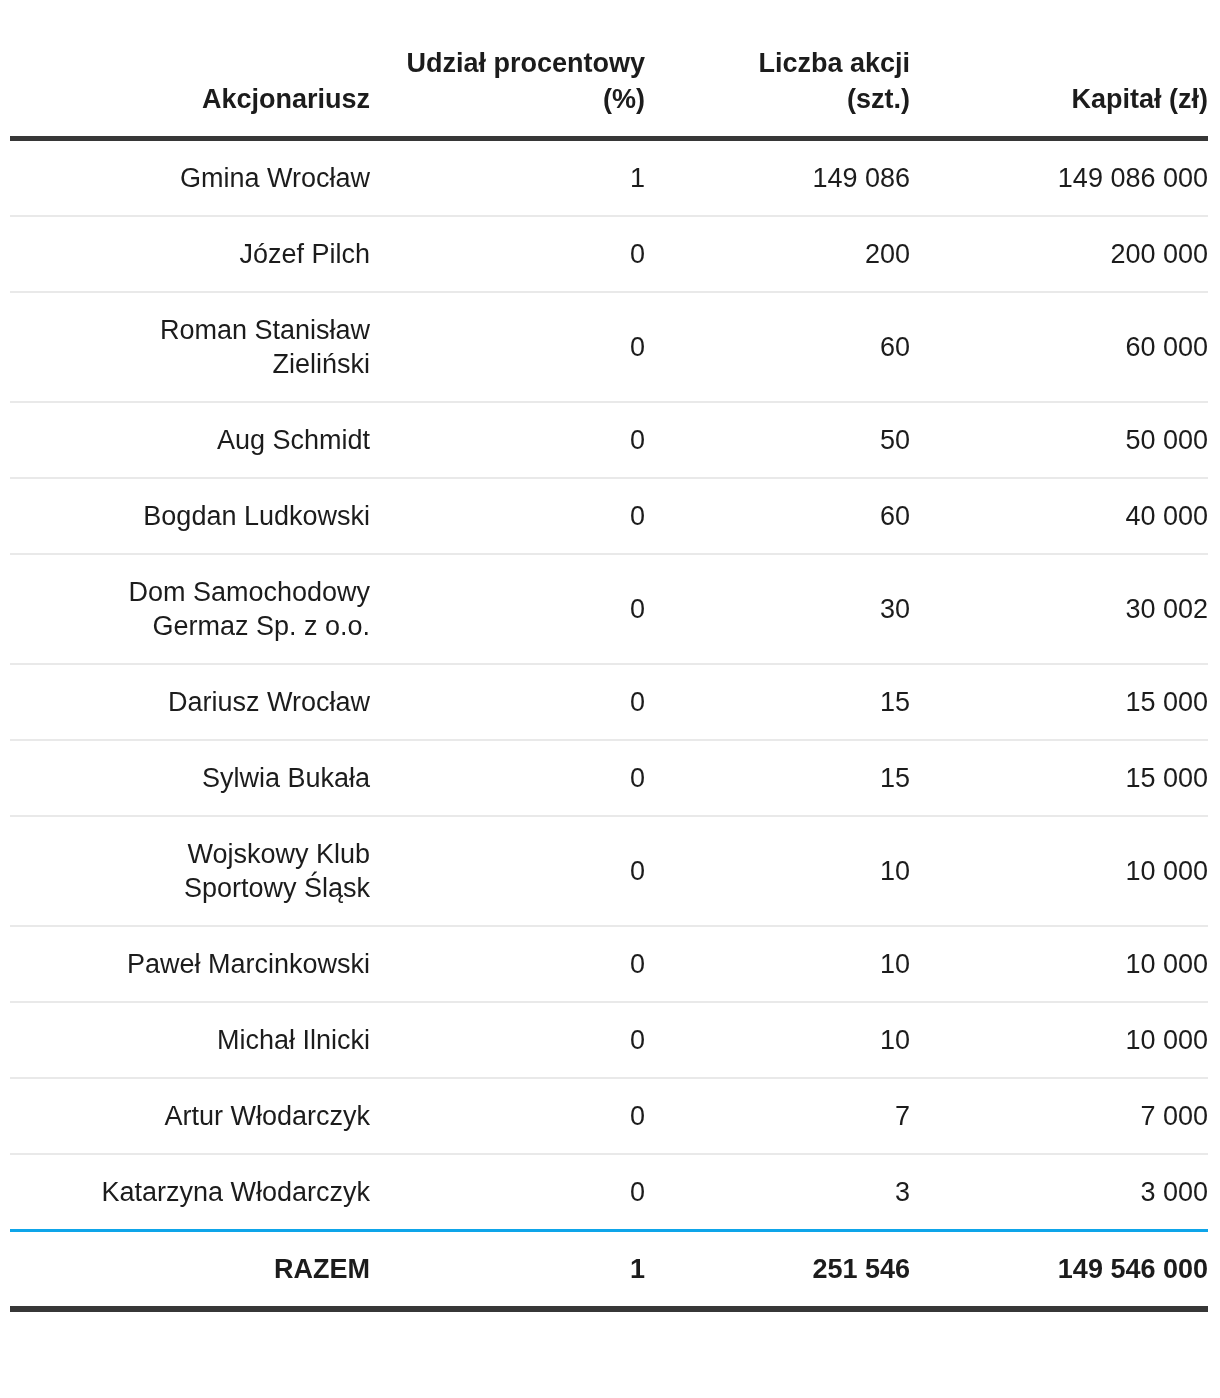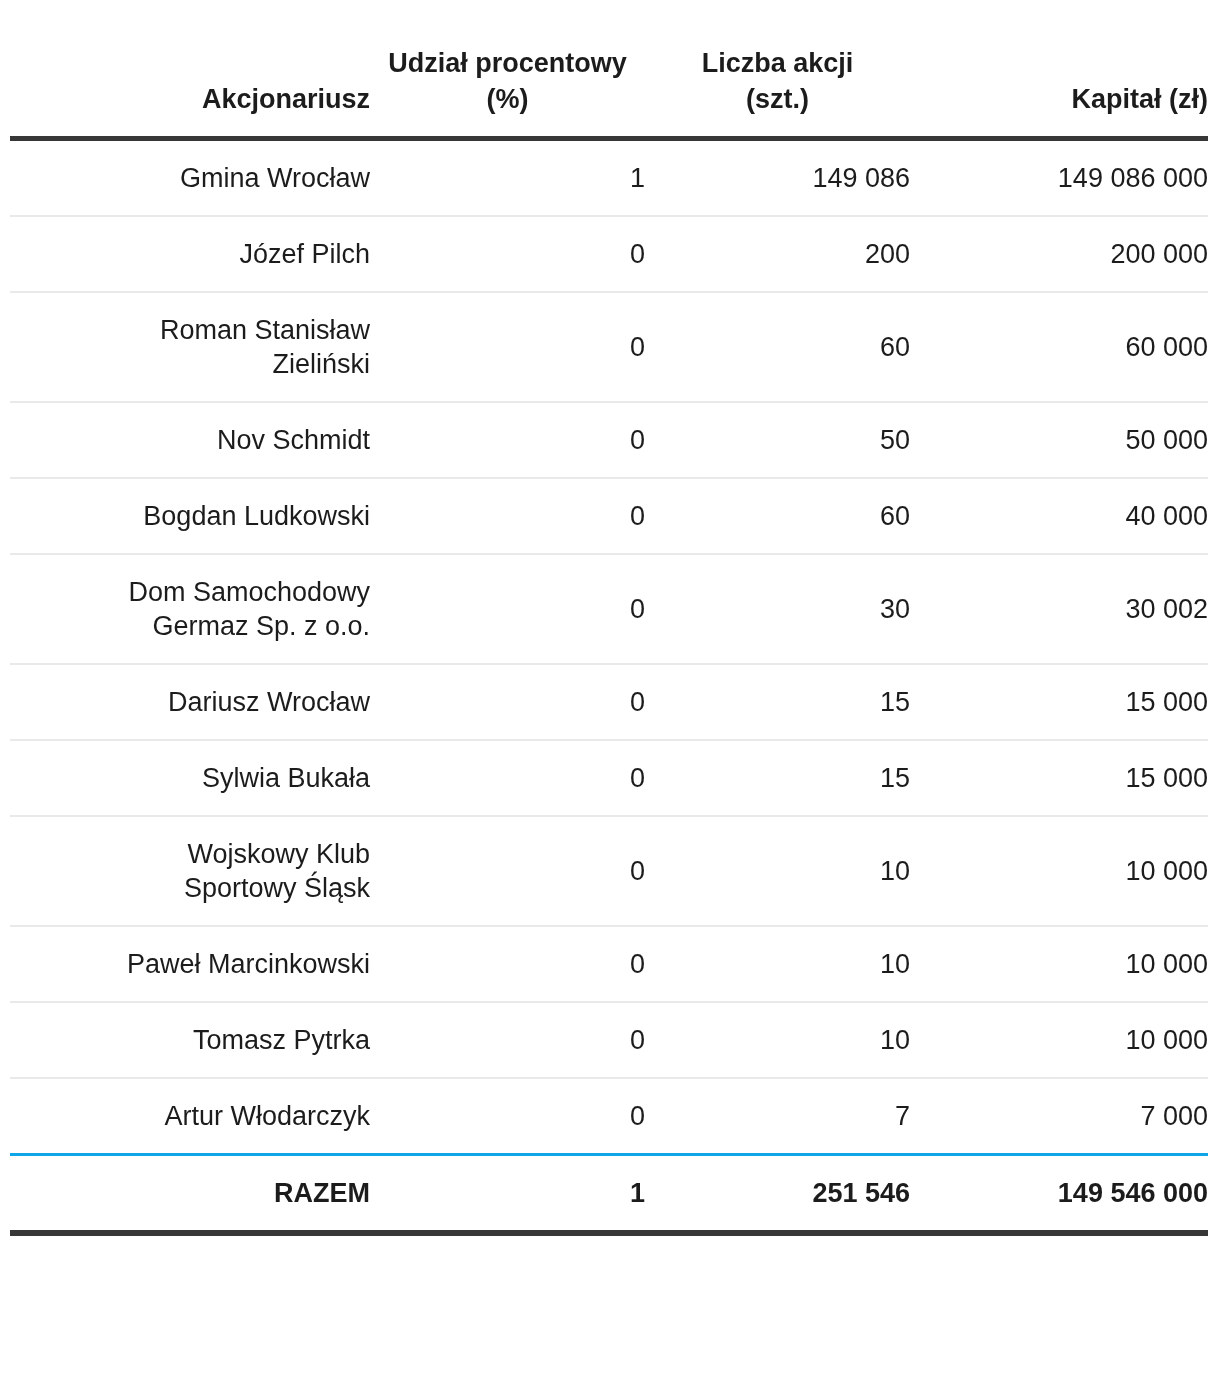--- a/index.html
+++ b/index.html
@@ -33,21 +33,21 @@
   }
 
   
   thead th {
     font-weight: 700;
     vertical-align: bottom;
     padding: 45px 0 19px 0;
     line-height: 36px;
   }
   thead tr { border-bottom: 5px solid #373737; }
-  .hline { display: block; text-align: center; }
+  .hline { display: block; }
 
   
   tbody tr { border-bottom: 2px solid #e9e9e9; }
   tbody tr:last-child { border-bottom: none; }
   tbody td { padding: 20px 0; }
 
   
   tfoot tr {
     border-top: 3px solid #0ea5e9;
     border-bottom: 6px solid #373737;
@@ -99,21 +99,21 @@
       <td class="ar">200 000</td>
     </tr>
     <tr>
       <td class="al name-cell">Roman Stanisław
 Zieliński</td>
       <td class="ar">0</td>
       <td class="ar">60</td>
       <td class="ar">60 000</td>
     </tr>
     <tr>
-      <td class="al name-cell">Nov Schmidt</td>
+      <td class="al name-cell">Aug Schmidt</td>
       <td class="ar">0</td>
       <td class="ar">50</td>
       <td class="ar">50 000</td>
     </tr>
     <tr>
       <td class="al name-cell">Bogdan Ludkowski</td>
       <td class="ar">0</td>
       <td class="ar">60</td>
       <td class="ar">40 000</td>
     </tr>
@@ -143,30 +143,36 @@
       <td class="ar">10</td>
       <td class="ar">10 000</td>
     </tr>
     <tr>
       <td class="al name-cell">Paweł Marcinkowski</td>
       <td class="ar">0</td>
       <td class="ar">10</td>
       <td class="ar">10 000</td>
     </tr>
     <tr>
-      <td class="al name-cell">Tomasz Pytrka</td>
+      <td class="al name-cell">Michał Ilnicki</td>
       <td class="ar">0</td>
       <td class="ar">10</td>
       <td class="ar">10 000</td>
     </tr>
     <tr>
       <td class="al name-cell">Artur Włodarczyk</td>
       <td class="ar">0</td>
       <td class="ar">7</td>
       <td class="ar">7 000</td>
+    </tr>
+    <tr>
+      <td class="al name-cell">Katarzyna Włodarczyk</td>
+      <td class="ar">0</td>
+      <td class="ar">3</td>
+      <td class="ar">3 000</td>
     </tr>
   </tbody>
   <tfoot>
     <tr>
       <td class="al">RAZEM</td>
       <td class="ar">1</td>
       <td class="ar">251 546</td>
       <td class="ar">149 546 000</td>
     </tr>
   </tfoot>

